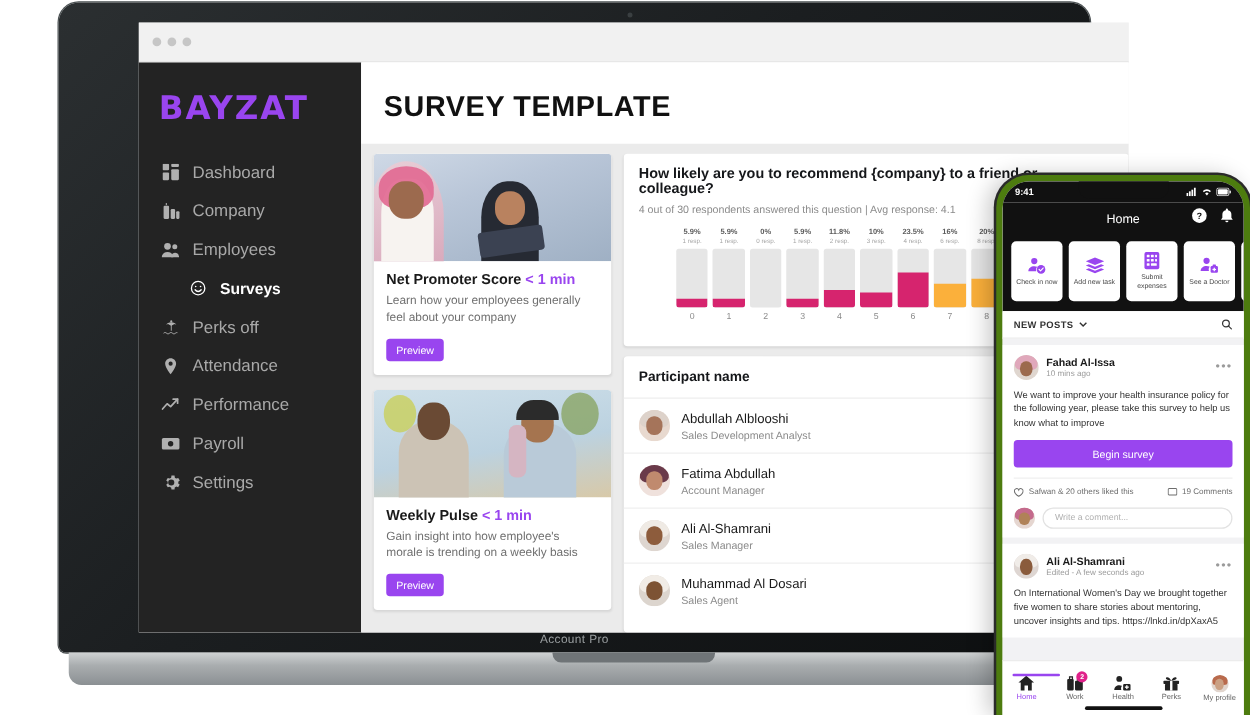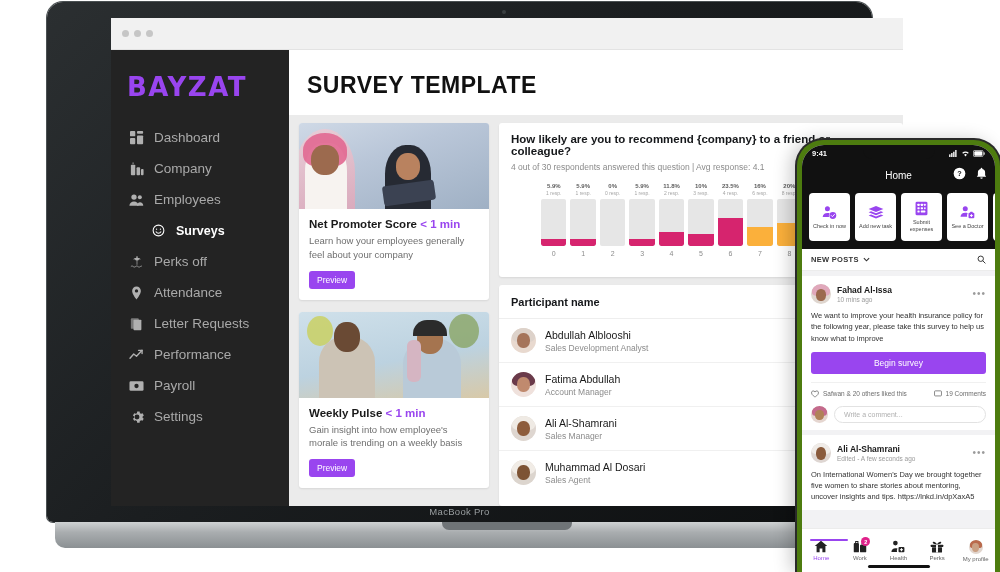--- a/index.html
+++ b/index.html
@@ -196,21 +196,21 @@
   
   .ph { position:absolute; inset:0; }
 </style>
 </head>
 <body>
 
 <div id="stage">
 
   <div class="laptop-body">
     <div class="camera-dot"></div>
-    <div class="macbook-label">MacBook Pro</div>
+    <div class="macbook-label">Account Pro</div>
 
     <div class="laptop-screen">
 
       <div class="browser-bar">
         <span class="dot"></span>
         <span class="dot"></span>
         <span class="dot"></span>
       </div>
 
       <div class="app">
@@ -279,29 +279,20 @@
 
           <div class="nav-item">
             <span class="nav-ico">
               <svg width="13" height="14" viewBox="0 0 14 16" fill="#b0b0b0">
                   <path d="M7 0.6C4.2.6 2 2.8 2 5.6c0 3.6 5 9.7 5 9.7s5-6.1 5-9.7C12 2.8 9.8.6 7 .6zm0 6.9a1.9 1.9 0 110-3.8 1.9 1.9 0 010 3.8z"></path>
                 </svg>
             </span>
             <span>Attendance</span>
           </div>
 
-          <div class="nav-item">
-            <span class="nav-ico">
-              <svg width="14" height="14" viewBox="0 0 16 16" fill="#b0b0b0">
-                  <rect x="1" y="1.5" width="9" height="12" rx="1" opacity=".6"></rect>
-                  <rect x="4" y="3" width="9" height="12" rx="1"></rect>
-                </svg>
-            </span>
-            <span>Letter Requests</span>
-          </div>
 
           <div class="nav-item">
             <span class="nav-ico">
               <svg width="15" height="13" viewBox="0 0 16 14" fill="none" stroke="#b0b0b0" stroke-width="1.5" stroke-linecap="round" stroke-linejoin="round">
                   <path d="M1 11l4-4.5 3 2.4L14 2.5"></path>
                   <path d="M10.2 2.5H14V6"></path>
                 </svg>
             </span>
             <span>Performance</span>
           </div>

